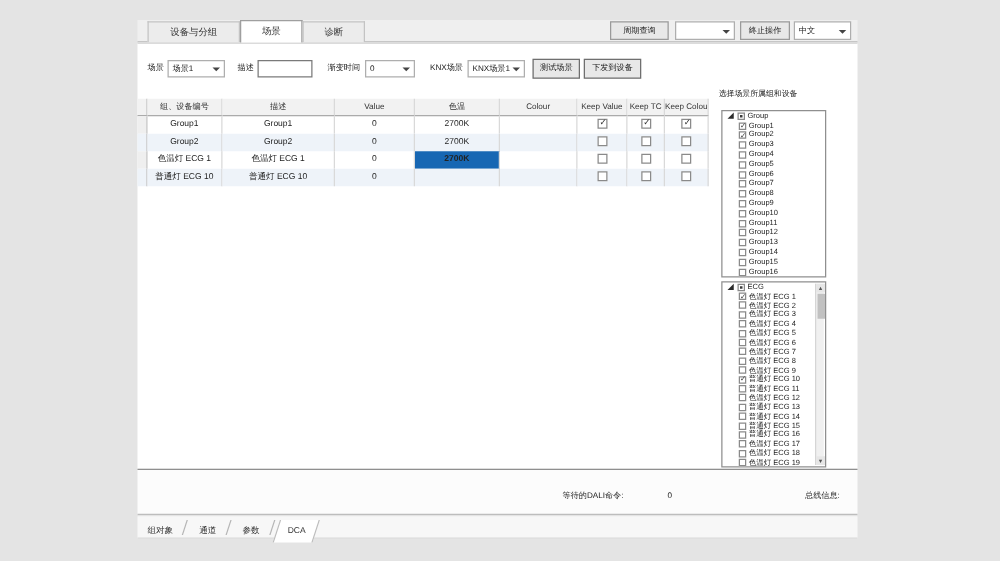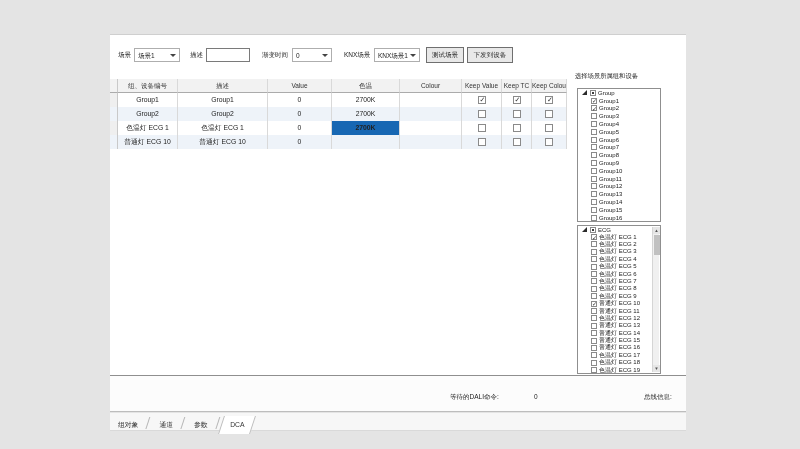--- a/index.html
+++ b/index.html
@@ -64,20 +64,38 @@
   .btab { position:relative; display:inline-block; height:18px; line-height:17px; padding:0 8px; font-size:6.8px; color:#333; }
   .btab.active { background:#fff; border-left:1px solid #bdbdbd; border-right:1px solid #bdbdbd; transform:skewX(-18deg); }
   .btab.active .btext { display:inline-block; transform:skewX(18deg); }
   .bsep { display:inline-block; width:1px; height:12px; background:#b5b5b5; transform:skewX(-18deg) translateY(2px); margin:0 2px; }
 </style>
 </head>
 <body>
 
 <div id="stage">
 
+  <div class="tabstrip">
+    <div id="top-tabs">
+        <div class="ttab" style="left: 8px; width: 74px;">设备与分组</div>
+        <div class="ttab active" style="left: 82px; width: 50px;">场景</div>
+        <div class="ttab" style="left: 132px; width: 50px;">诊断</div>
+      </div>
+
+    <div class="btn" style="left:378px; top:1px; width:47px; height:15px; line-height:13px;">周期查询</div>
+    <div class="combo" style="left:430px; top:1px; width:48px; height:15px;">
+      <span class="val"></span>
+      <span class="arr"></span>
+    </div>
+    <div class="btn" style="left:482px; top:1px; width:40px; height:15px; line-height:13px;">终止操作</div>
+    <div class="combo" style="left:525px; top:1px; width:46px; height:15px;">
+      <span class="val">中文</span>
+      <span class="arr"></span>
+    </div>
+  </div>
 
   <div class="content">
 
     <span class="lbl" style="left:8px; top:13px;">场景</span>
     <div class="combo" style="left:24px; top:13px; width:46px; height:14px;">
       <span class="val">场景1</span>
       <span class="arr"></span>
     </div>
     <span class="lbl" style="left:80px; top:13px;">描述</span>
     <input class="input" style="left: 96px; top: 13px; width: 44px; height: 14px; font-size: 6.5px;" value="">

